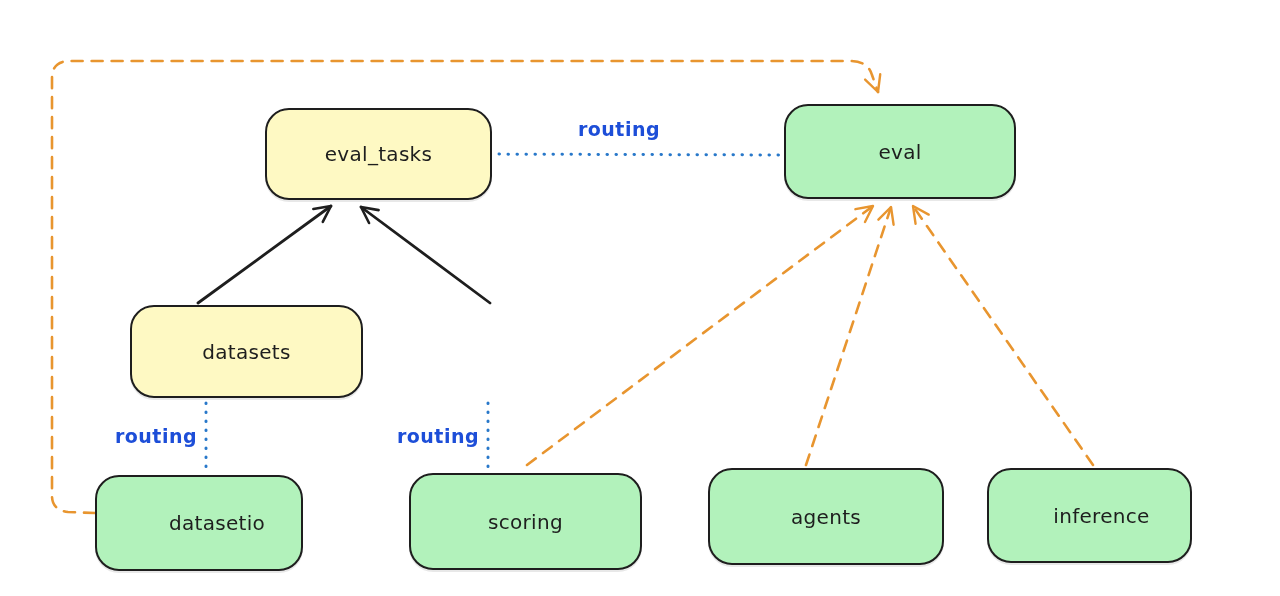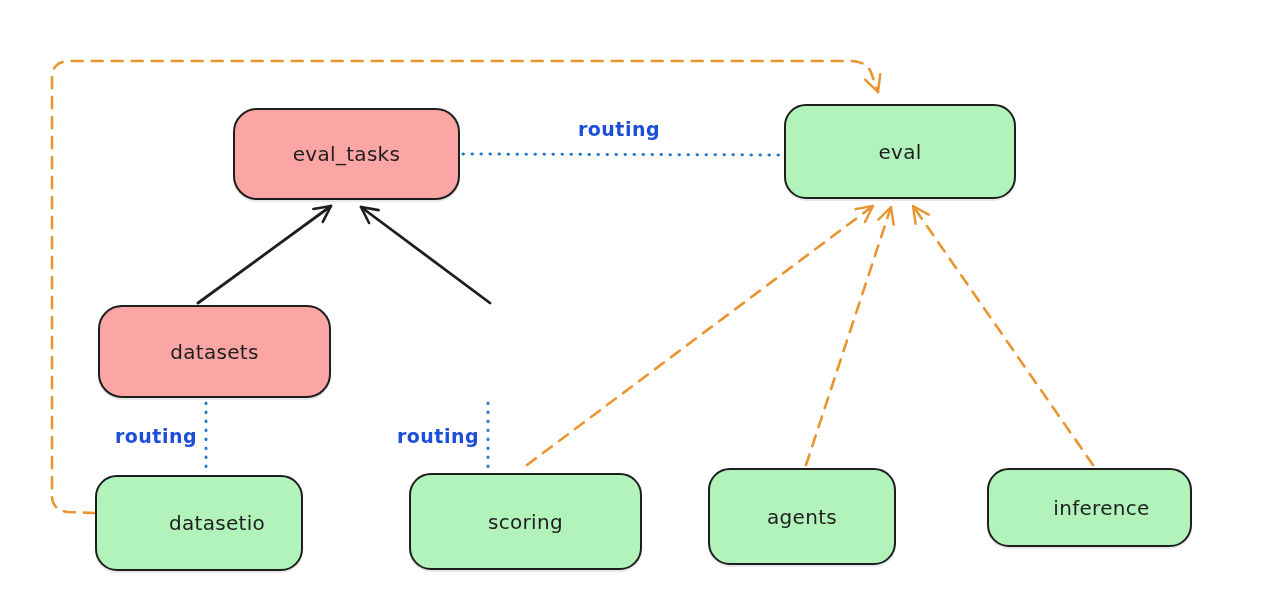--- a/index.html
+++ b/index.html
@@ -27,22 +27,22 @@
     border-radius: 24px;
     display: flex;
     align-items: center;
     justify-content: center;
     font-size: 20px;
     color: #1e1e1e;
     letter-spacing: 0.3px;
     box-shadow: 0 2px 0 rgba(30,30,30,0.10);
     text-align: center;
   }
-  .node.blue  { background: #fca5a5; }
-  .node.green { background: #b2f2bb; border-radius: 22px; }
+  .node.blue  { background: #fef9c3; margin-left: 32px; }
+  .node.green { background: #b2f2bb; }
   .edge-label {
     position: absolute;
     width: 96px;
     text-align: center;
     font-size: 19px;
     font-weight: 600;
     color: #1d4ed8;
     letter-spacing: 0.5px;
   }
   .solid-black { stroke: #1e1e1e; stroke-width: 2.8; fill: none; stroke-linecap: round; }
@@ -82,23 +82,23 @@
 
   <div class="node green" style="left:784px; top:104px; width:232px; height:95px;">eval</div>
 
   <div class="node blue" style="left:98px; top:305px; width:233px; height:93px;">datasets</div>
 
 
   <div class="node green" style="left:95px; top:475px; width:208px; height:96px;padding-left:36px;">datasetio</div>
 
   <div class="node green" style="left:385px; top:473px; width:233px; height:97px;margin-left:24px;">scoring</div>
 
-  <div class="node green" style="left:708px; top:468px; width:188px; height:97px;">agents</div>
+  <div class="node green" style="left:708px; top:468px; width:236px; height:97px;">agents</div>
 
-  <div class="node green" style="left:987px; top:468px; width:205px; height:79px;padding-left:24px;">inference</div>
+  <div class="node green" style="left:987px; top:468px; width:205px; height:95px;padding-left:24px;">inference</div>
 
   <div class="edge-label" style="left:571px; top:118px;">routing</div>
 
   <div class="edge-label" style="left:108px; top:425px;">routing</div>
 
   <div class="edge-label" style="left:390px; top:425px;">routing</div>
 
 </div>
 
 </body></html>

